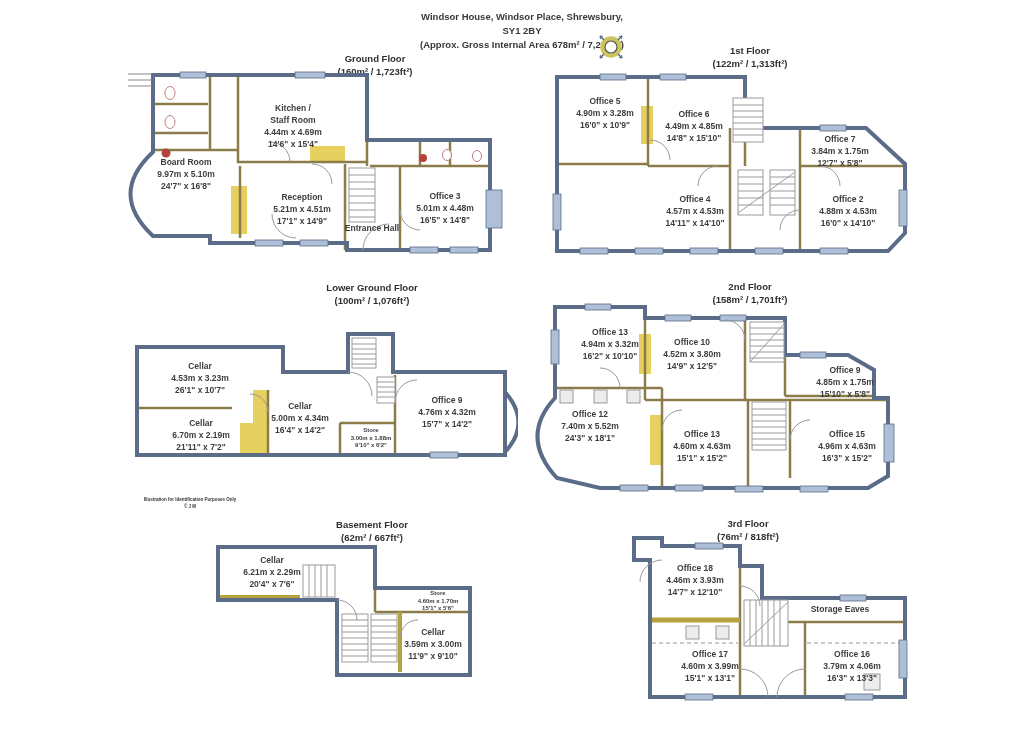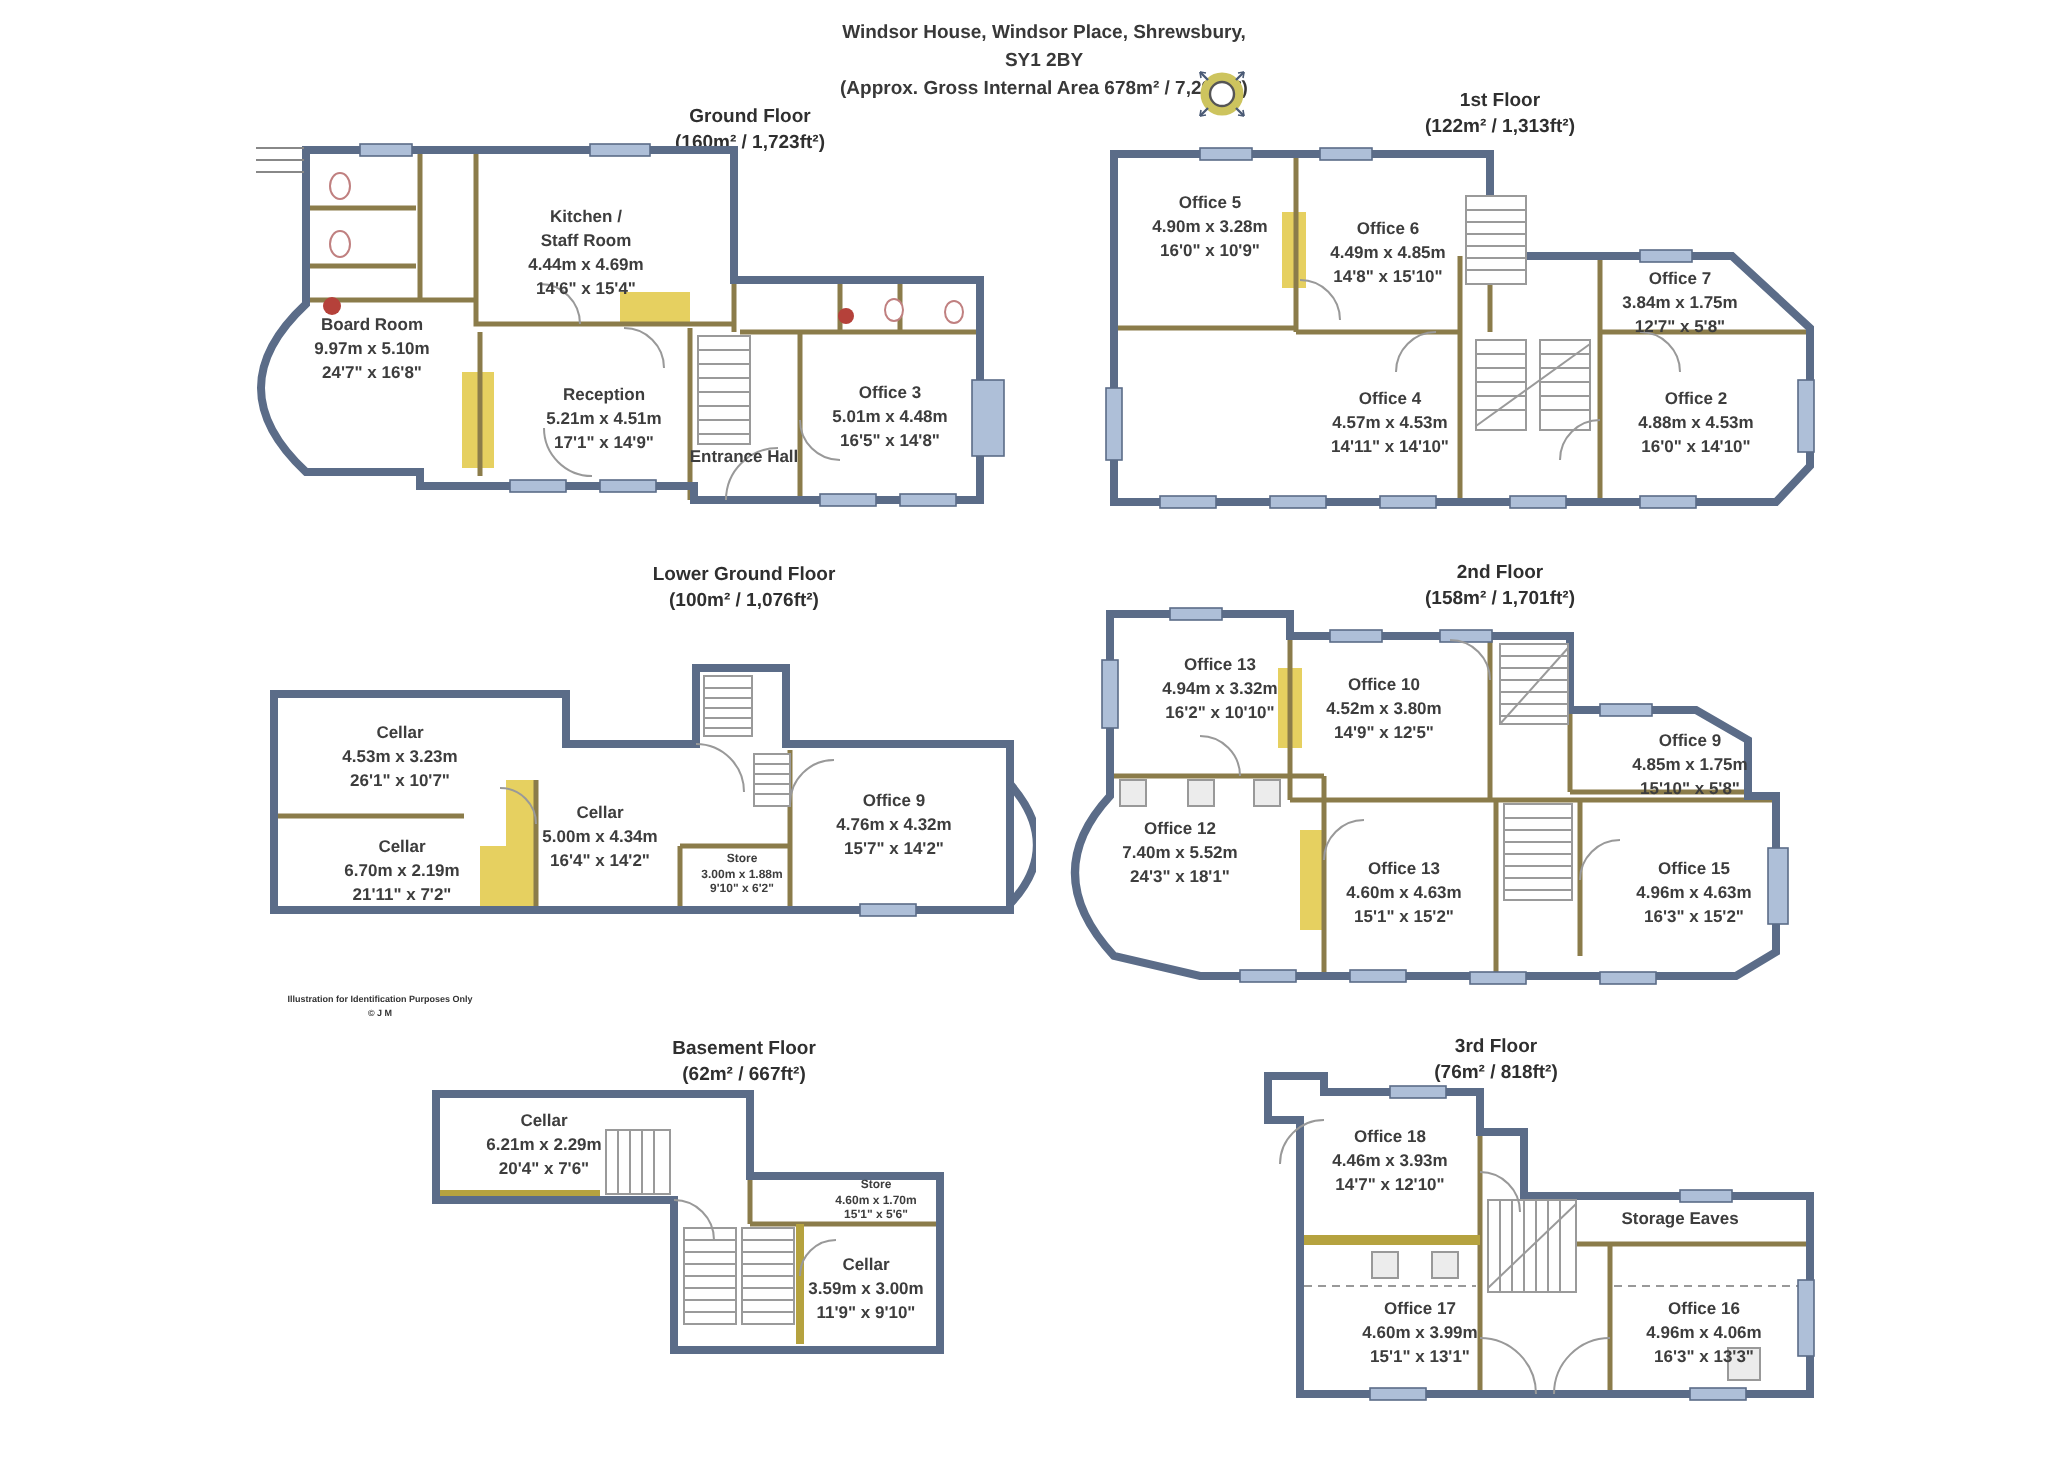--- a/index.html
+++ b/index.html
@@ -397,17 +397,17 @@
   <div class="room-label" style="left:840px;top:603px">
     <div>Storage Eaves</div>
   </div>
   <div class="room-label" style="left:710px;top:648px">
     <div>Office 17</div>
       <div>4.60m x 3.99m</div>
       <div>15'1" x 13'1"</div>
   </div>
   <div class="room-label" style="left:852px;top:648px">
     <div>Office 16</div>
-      <div>4.96m x 4.06m</div>
+      <div>3.79m x 4.06m</div>
       <div>16'3" x 13'3"</div>
   </div>
 
 </div>
 
 </body></html>

